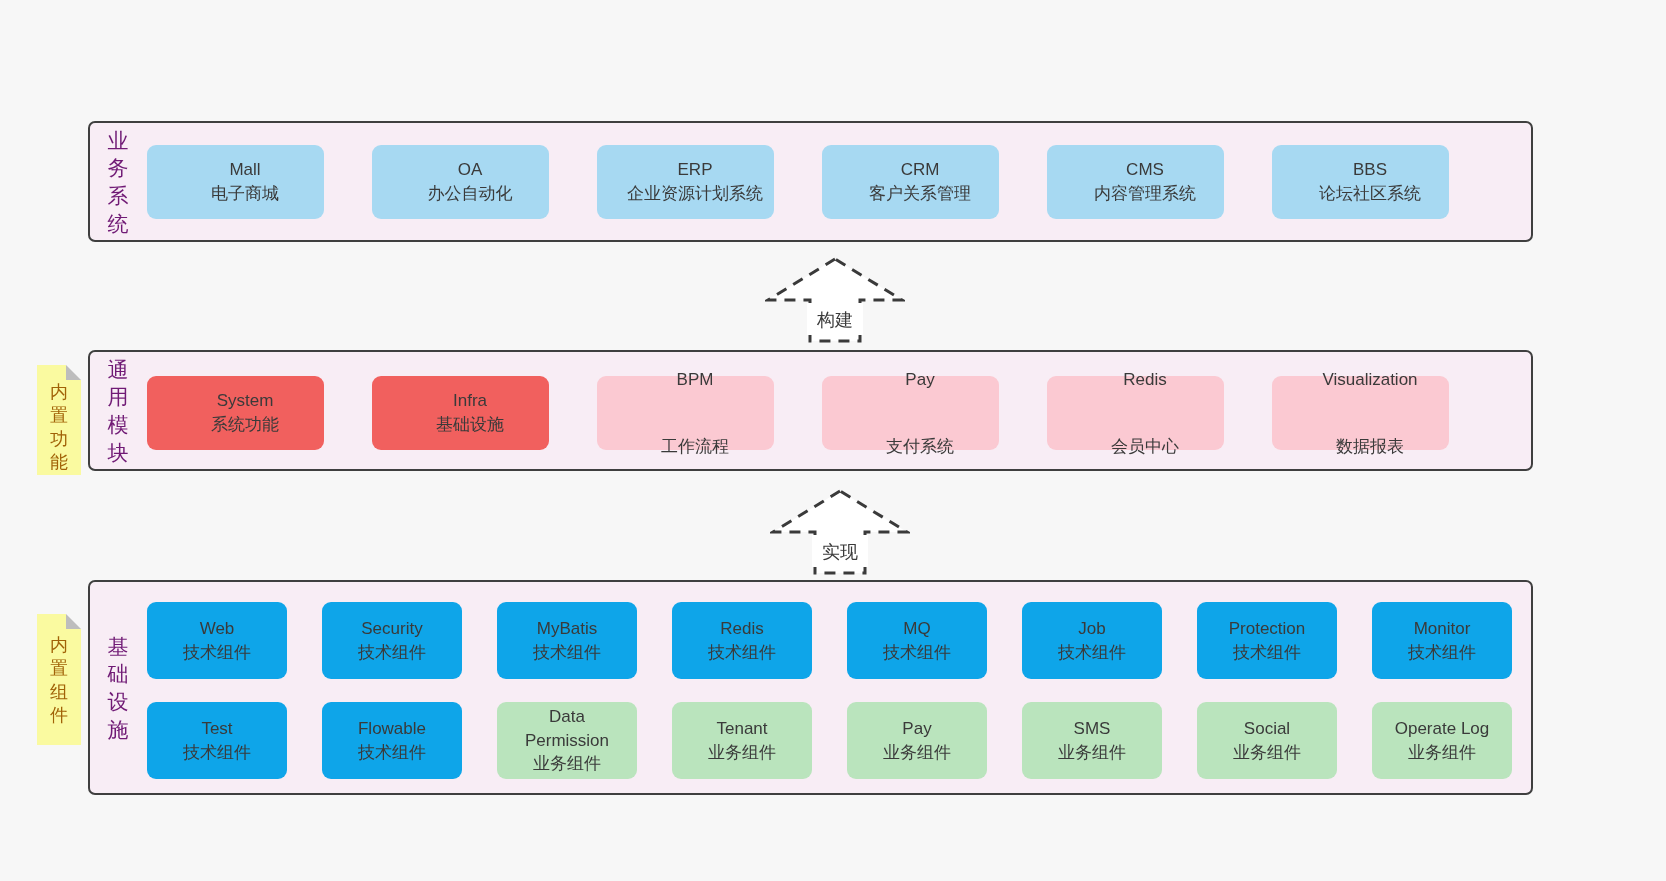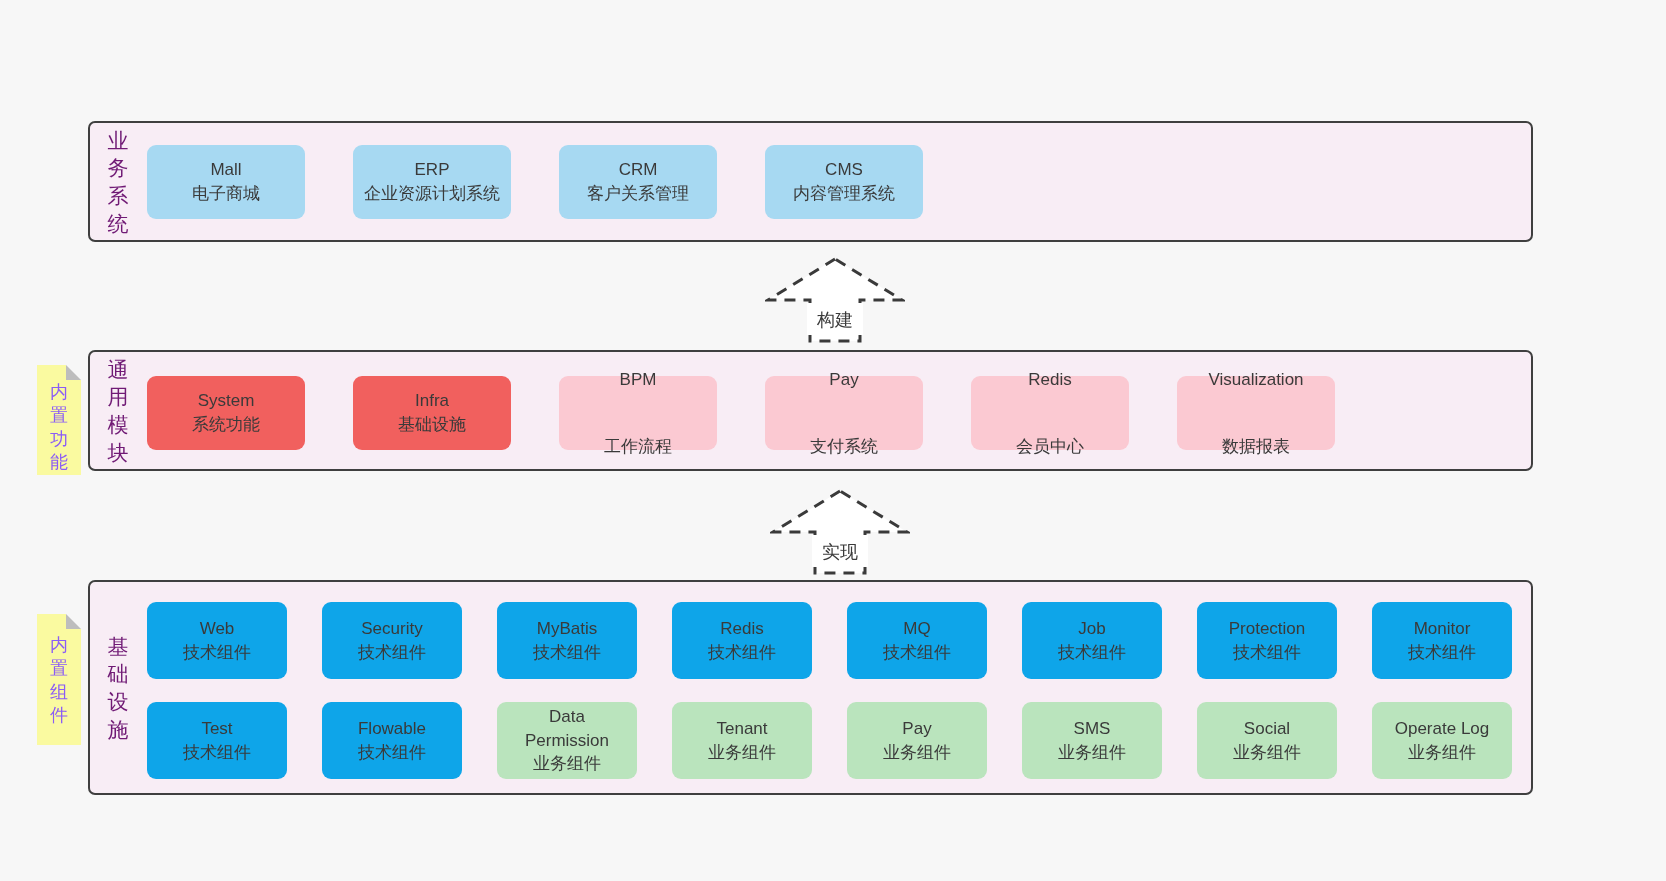--- a/index.html
+++ b/index.html
@@ -32,34 +32,34 @@
   #panel-business .box-row { top: 22px; }
   #panel-modules  .box-row { top: 24px; align-items: center; }
   #panel-components .row1 { top: 20px; }
   #panel-components .row2 { top: 120px; }
 
   .box {
     border-radius: 9px;
     display: flex; flex-direction: column; align-items: center; justify-content: center;
     text-align: center; font-size: 17px; line-height: 1.4; color: #3a3a3a;
   }
-  .box.w6 { width: 158px; height: 74px; }
+  .box.w6 { width: 158px; height: 74px; padding-left: 19px; }
   .box.w8 { width: 140px; height: 77px; }
   .box.w8 .bname { max-width: 106px; }
   .blue       { background: #a7d9f2; }
   .red        { background: #f1605e; }
   .pink       { background: #fbc9d2; gap: 43px; }
   .green      { background: #0ea5e9; }
   .greenlight { background: #bae4bd; }
 
   .note {
     position: absolute; width: 44px; background: #fafaa0;
     box-sizing: border-box; text-align: center;
     font-size: 18px; line-height: 1.3; word-break: break-all;
-    color: #8b5cf6;
+    color: #a16207;
   }
   .note-text { width: 20px; margin: 0 auto; word-break: break-all; }
   #note-modules    { left: 37px; top: 365px; height: 110px; padding-top: 16px; }
   #note-components { left: 37px; top: 614px; height: 131px; padding-top: 20px; }
   .note::before {
     content: ""; position: absolute; top: 0; right: 0;
     border-style: solid; border-width: 0 15px 15px 0;
     border-color: #f7f7f7 #f7f7f7 #bdbdbd #bdbdbd;
   }
 
@@ -76,30 +76,38 @@
 <body>
 
 <div class="panel" id="panel-business">
   <div class="side-label">业务系统</div>
   <div class="box-row">
     <div class="box w6 blue">
       <div class="bname">Mall</div>
       <div class="bdesc">电子商城</div>
     </div>
     <div class="box w6 blue">
+      <div class="bname">OA</div>
+      <div class="bdesc">办公自动化</div>
+    </div>
+    <div class="box w6 blue">
       <div class="bname">ERP</div>
       <div class="bdesc">企业资源计划系统</div>
     </div>
     <div class="box w6 blue">
       <div class="bname">CRM</div>
       <div class="bdesc">客户关系管理</div>
     </div>
     <div class="box w6 blue">
       <div class="bname">CMS</div>
       <div class="bdesc">内容管理系统</div>
+    </div>
+    <div class="box w6 blue">
+      <div class="bname">BBS</div>
+      <div class="bdesc">论坛社区系统</div>
     </div>
   </div>
 </div>
 
 <svg class="arrow" id="arrow-build" viewBox="0 0 140 90">
   <path d="M70 4 L3 45 L45 45 L45 86 L95 86 L95 45 L137 45 Z"></path>
   <rect x="42" y="48" width="56" height="32" fill="#ffffff"></rect>
   <text x="70" y="71">构建</text>
 </svg>
 

